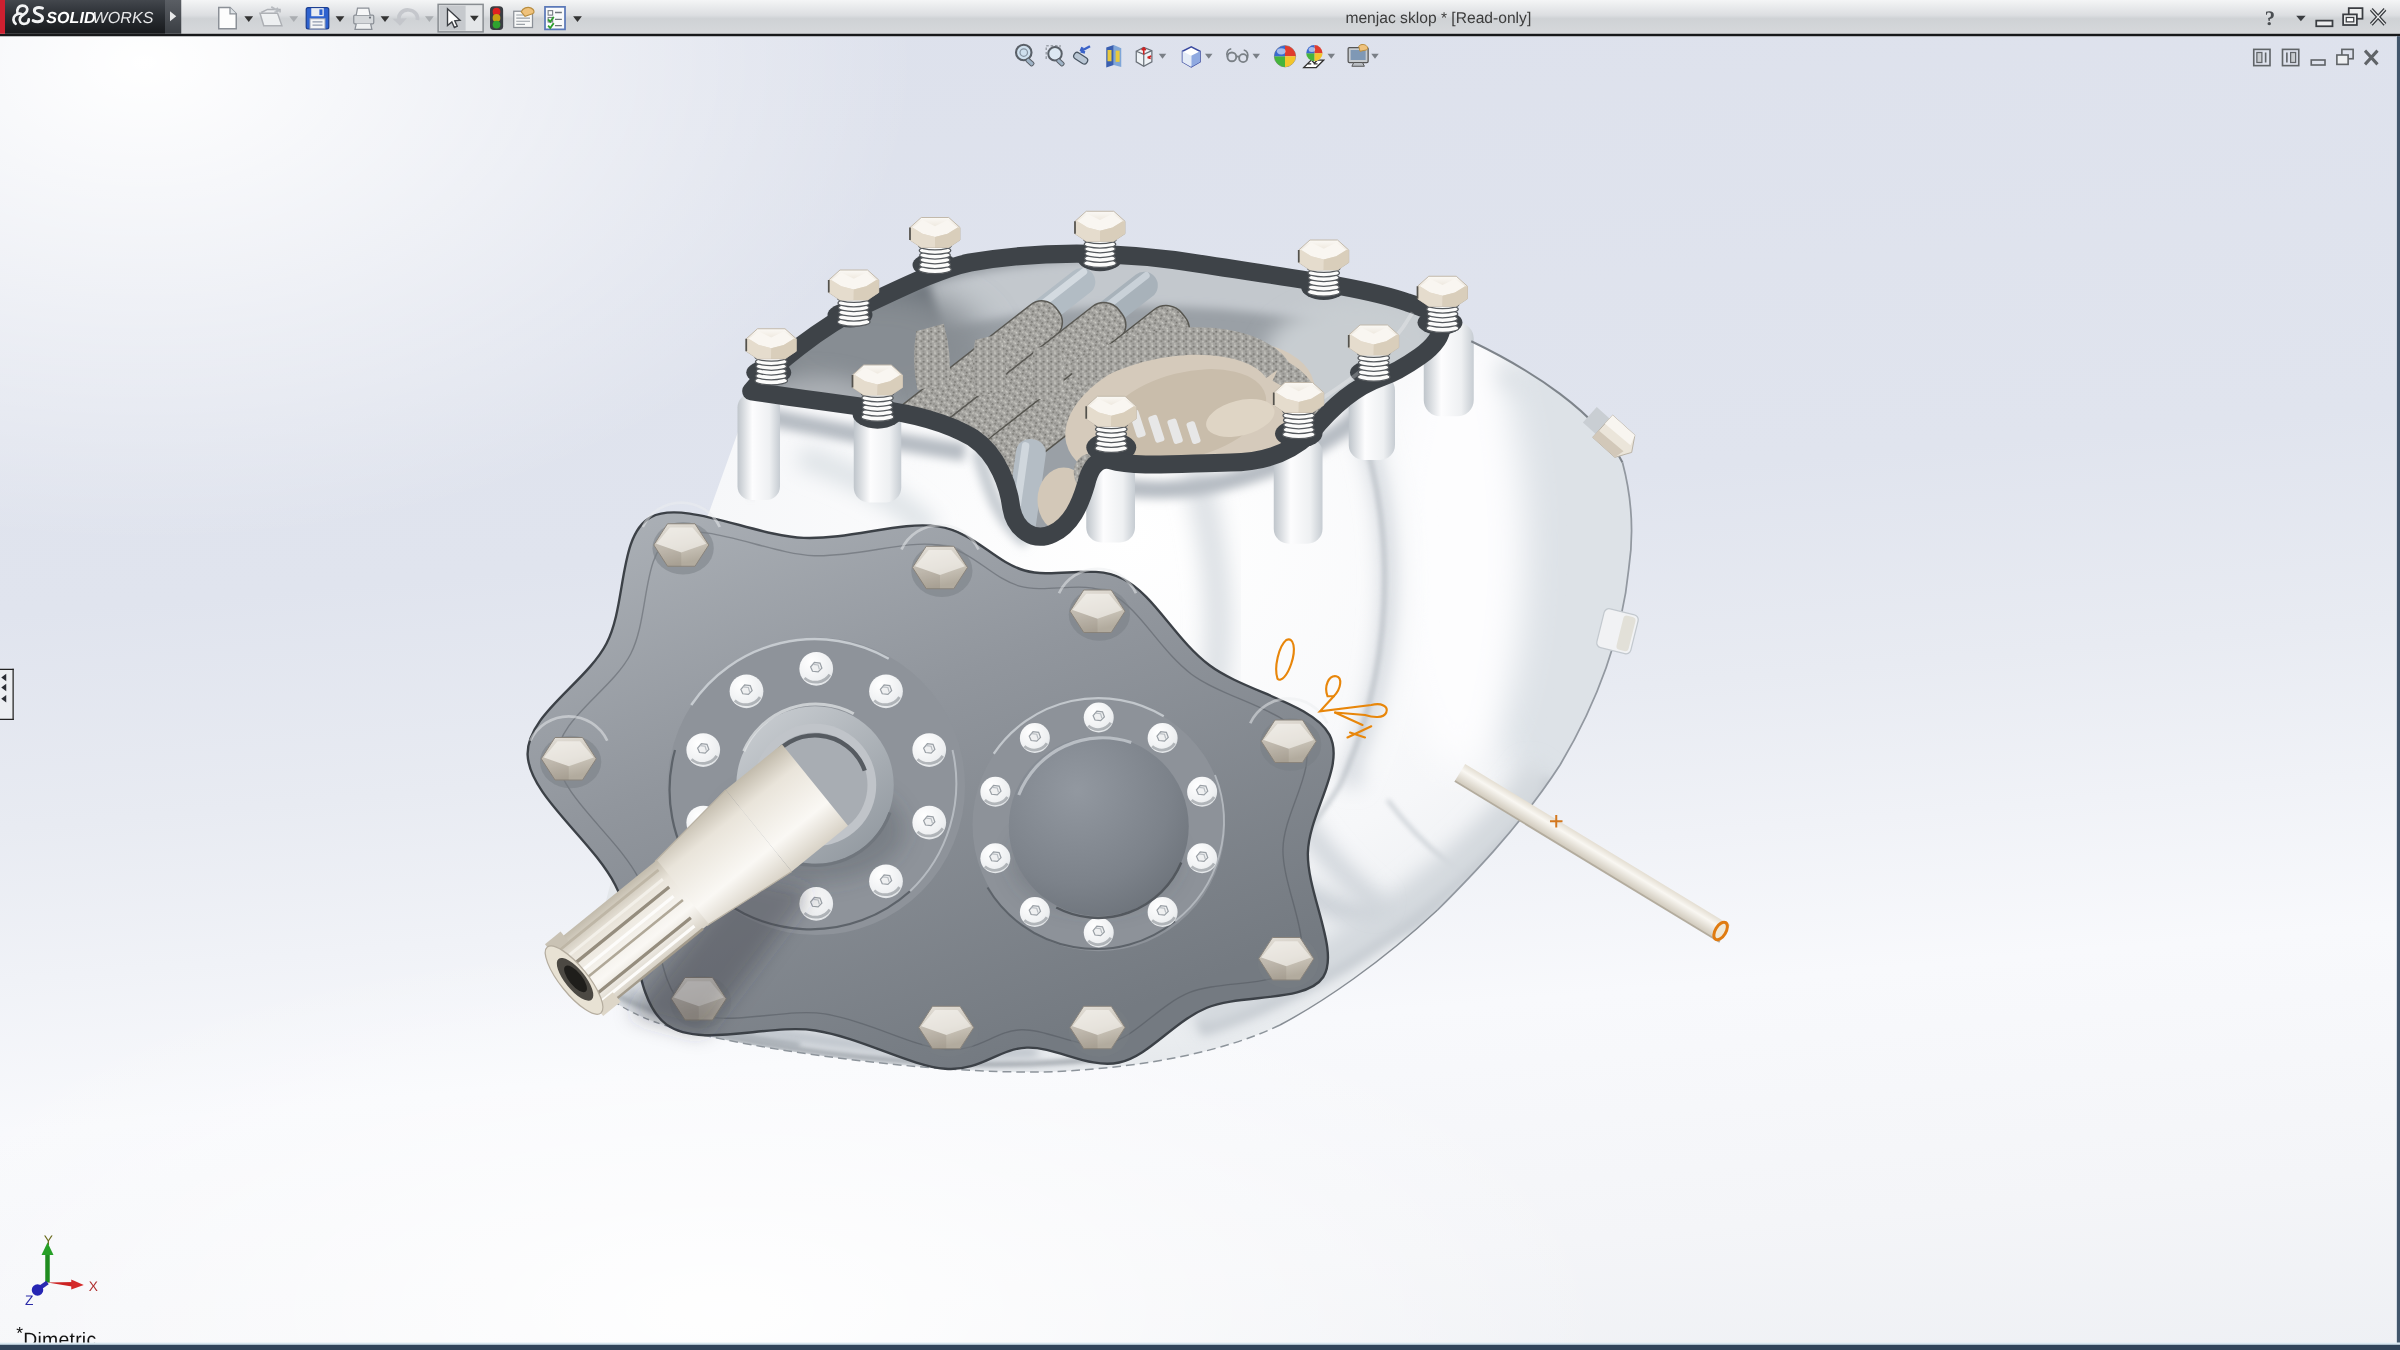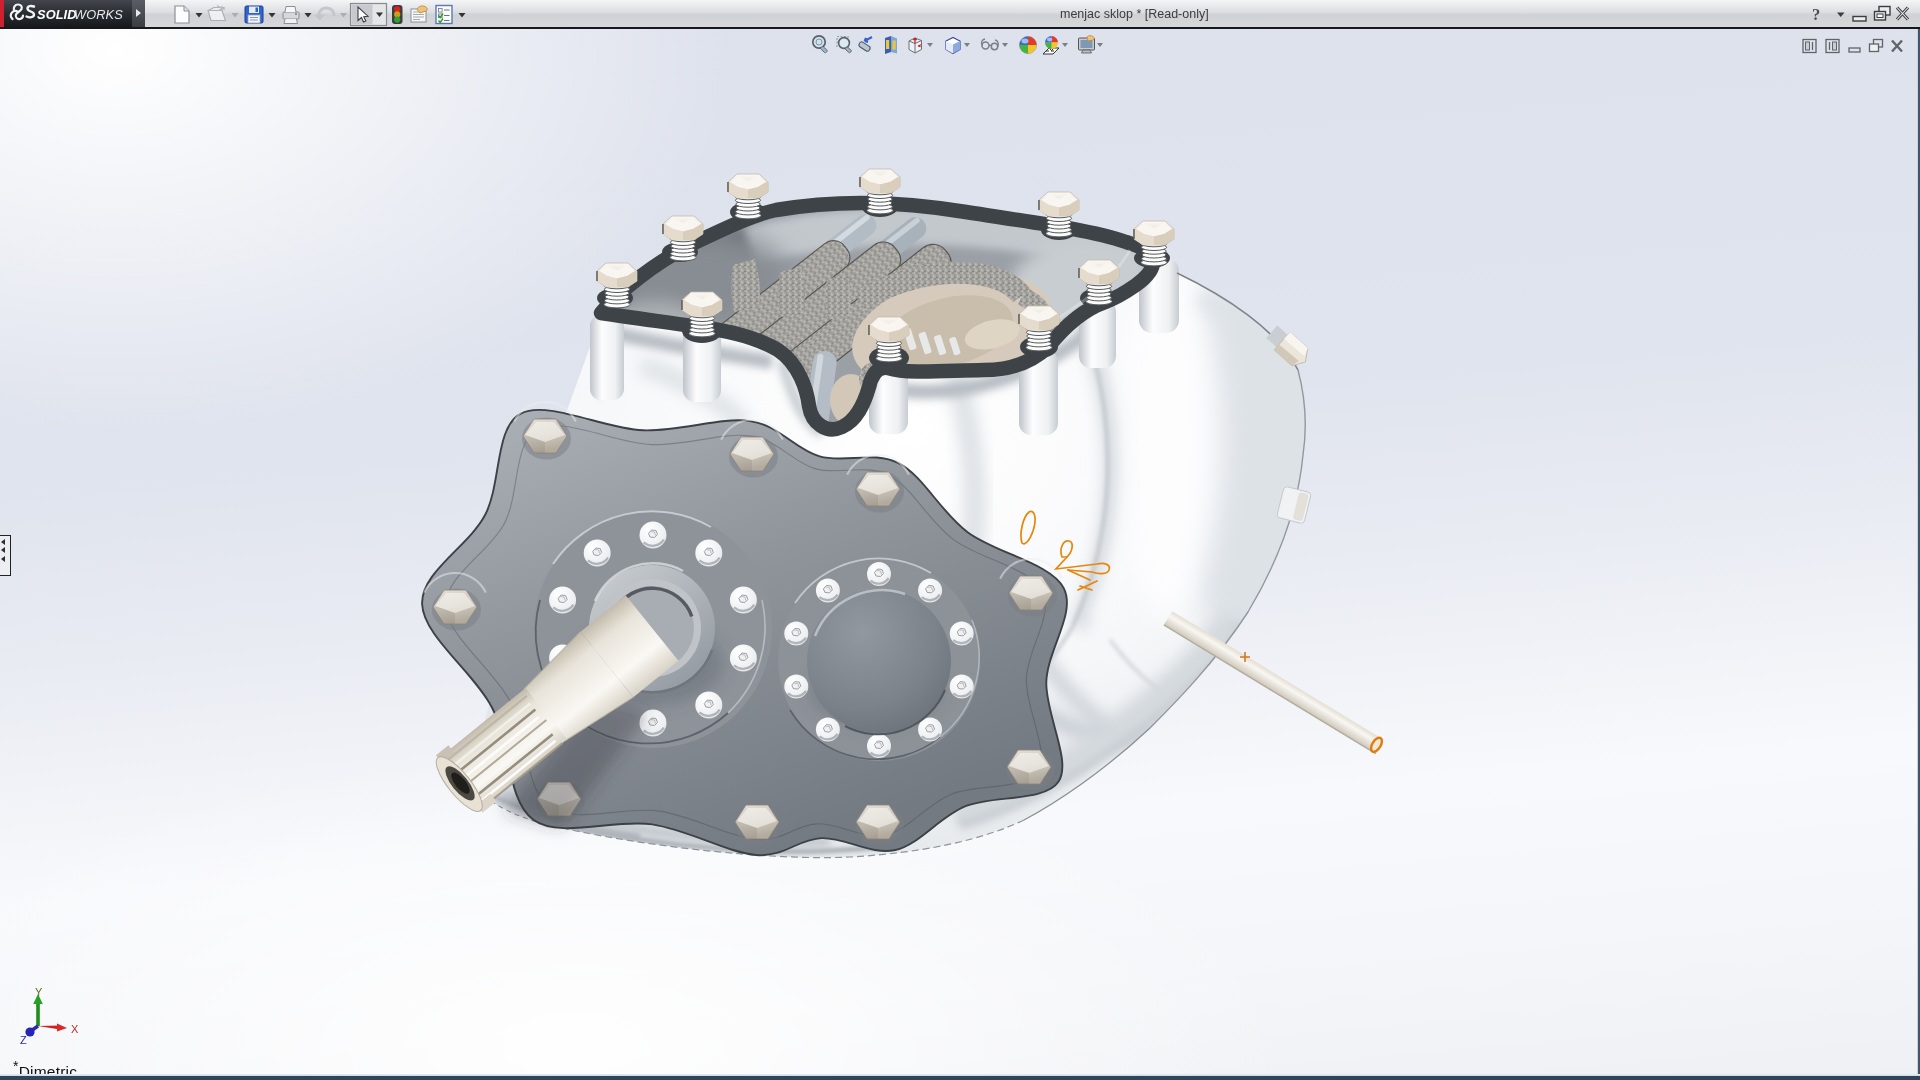--- a/index.html
+++ b/index.html
@@ -7,21 +7,21 @@
 #redstrip{position:absolute;left:0;top:0;width:4px;height:27px;background:#cf2030;}
 #swlogo{position:absolute;left:4px;top:0;width:128px;height:27px;background:linear-gradient(#43474d,#2b2f34 45%,#17191c);}
 #swarrow{position:absolute;left:132px;top:0;width:13px;height:27px;background:linear-gradient(#5a5e64,#3a3e43);}
 #viewport{position:absolute;left:0;top:29px;width:1920px;height:1051px;
  background:
  radial-gradient(ellipse 1000px 620px at 6% 2%, rgba(255,255,255,1) 0%, rgba(255,255,255,0) 62%),
  radial-gradient(ellipse 1200px 500px at 30% 97%, rgba(255,255,255,.95) 0%, rgba(255,255,255,0) 60%),
  linear-gradient(175deg,#dde1ec 0%,#e0e4ee 38%,#e8ebf2 52%,#f8f9fc 72%,#f4f5f8 88%,#eef0f4 100%);}
 #vpbottom{position:absolute;left:0;top:1045px;width:1920px;height:6px;background:linear-gradient(#e4eff6 0px,#cfe0ea 1.5px,#31445a 2px,#31445a 100%);z-index:60;}
 #rightborder{position:absolute;right:0;top:0;width:3px;height:1051px;background:linear-gradient(to left,#42566b 0 2px,#c9d3dd 2px 3px);z-index:59;}
-.title-text{position:absolute;top:7px;left:1060px;width:165px;text-align:left;font-size:12.5px;color:#3c3c3c;z-index:55;}
+.title-text{position:absolute;top:7px;left:1060px;width:165px;text-align:right;font-size:12.5px;color:#3c3c3c;z-index:55;}
 #dimetric{position:absolute;left:13px;top:1029px;font-size:15.5px;color:#111;z-index:40;letter-spacing:0.2px;text-decoration:underline;}
 #dimetric sup{font-size:14px;}
 #lefttab{position:absolute;left:0px;top:506px;width:10px;height:39px;background:#eceef1;border:1.6px solid #222;border-left:none;z-index:40;}
 .tri{width:0;height:0;border-top:3.2px solid transparent;border-bottom:3.2px solid transparent;border-right:4.5px solid #2a2d33;margin:2.5px 0 0 1px;}
 svg{display:block;}
 #modelsvg{position:absolute;left:0;top:0;z-index:5;}
 #hud{position:absolute;left:806px;top:4px;z-index:30;}
 #docbtns{position:absolute;right:8px;top:8px;z-index:30;}
 #toolbar1{position:absolute;left:168px;top:1px;height:26px;z-index:55;}
 #winbtns{position:absolute;right:4px;top:3px;z-index:55;}

